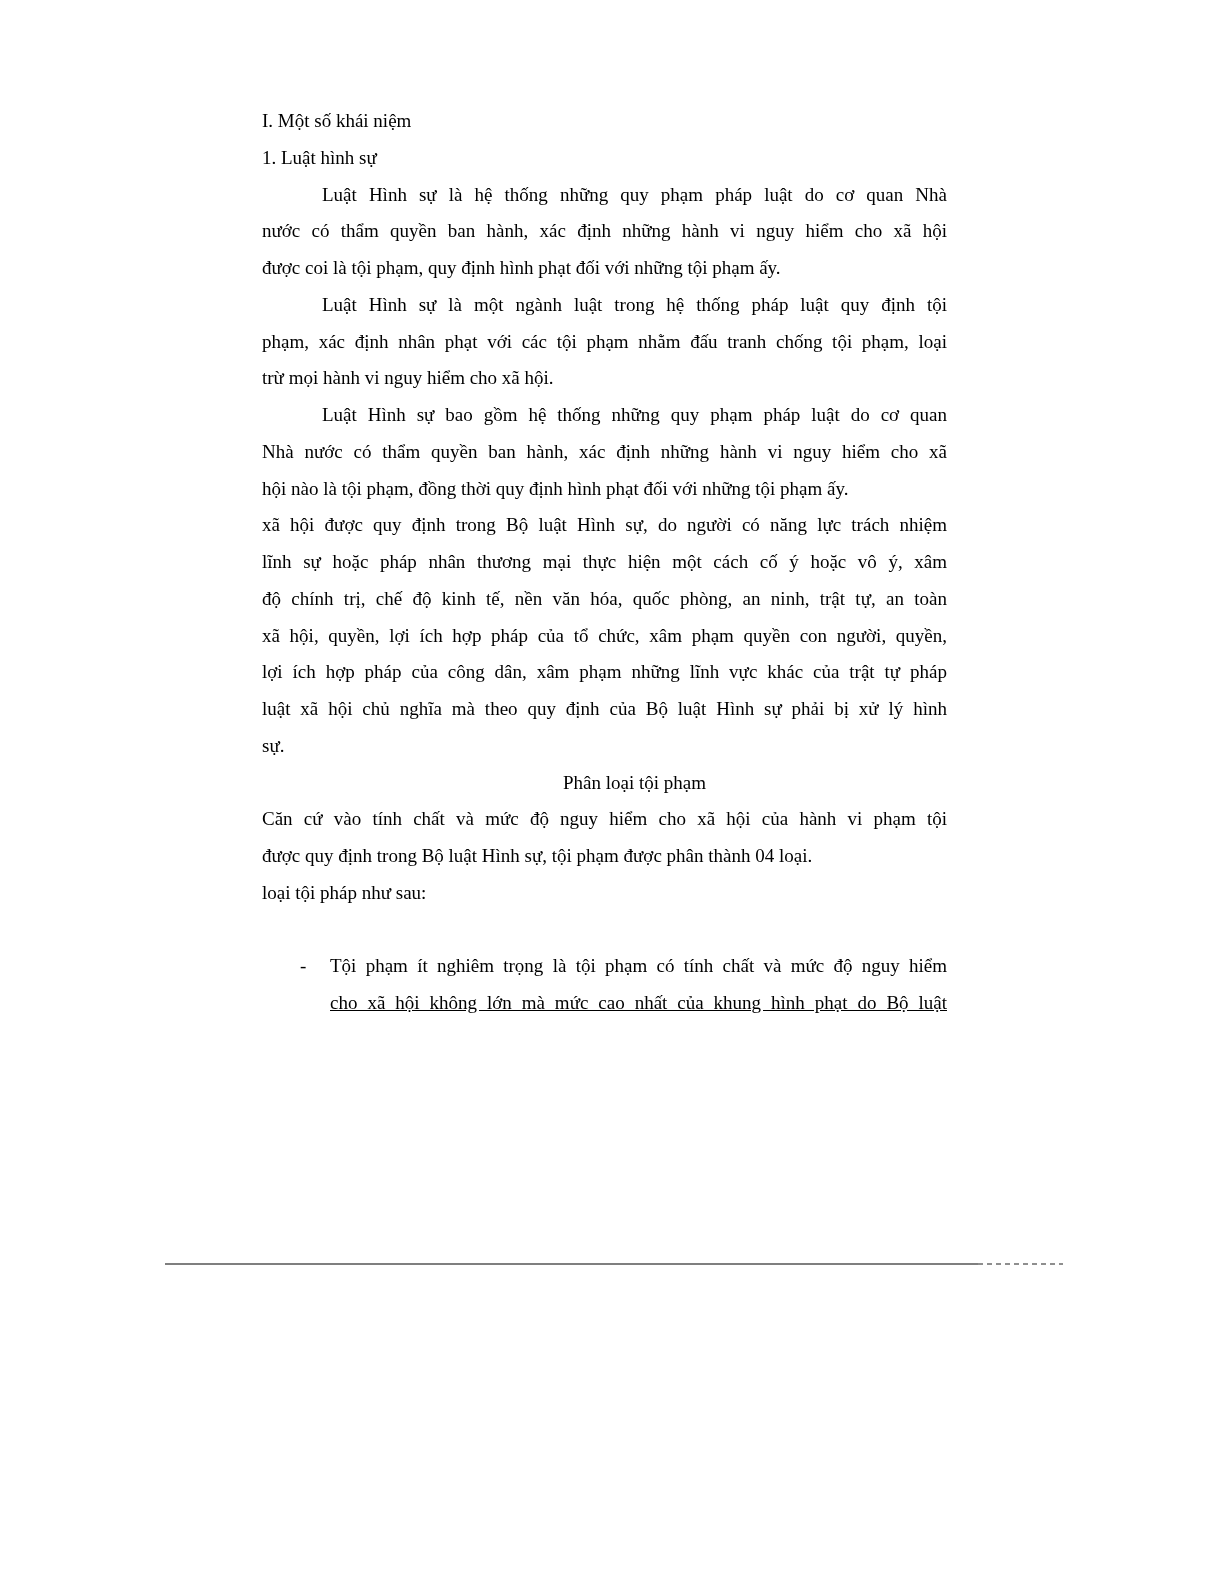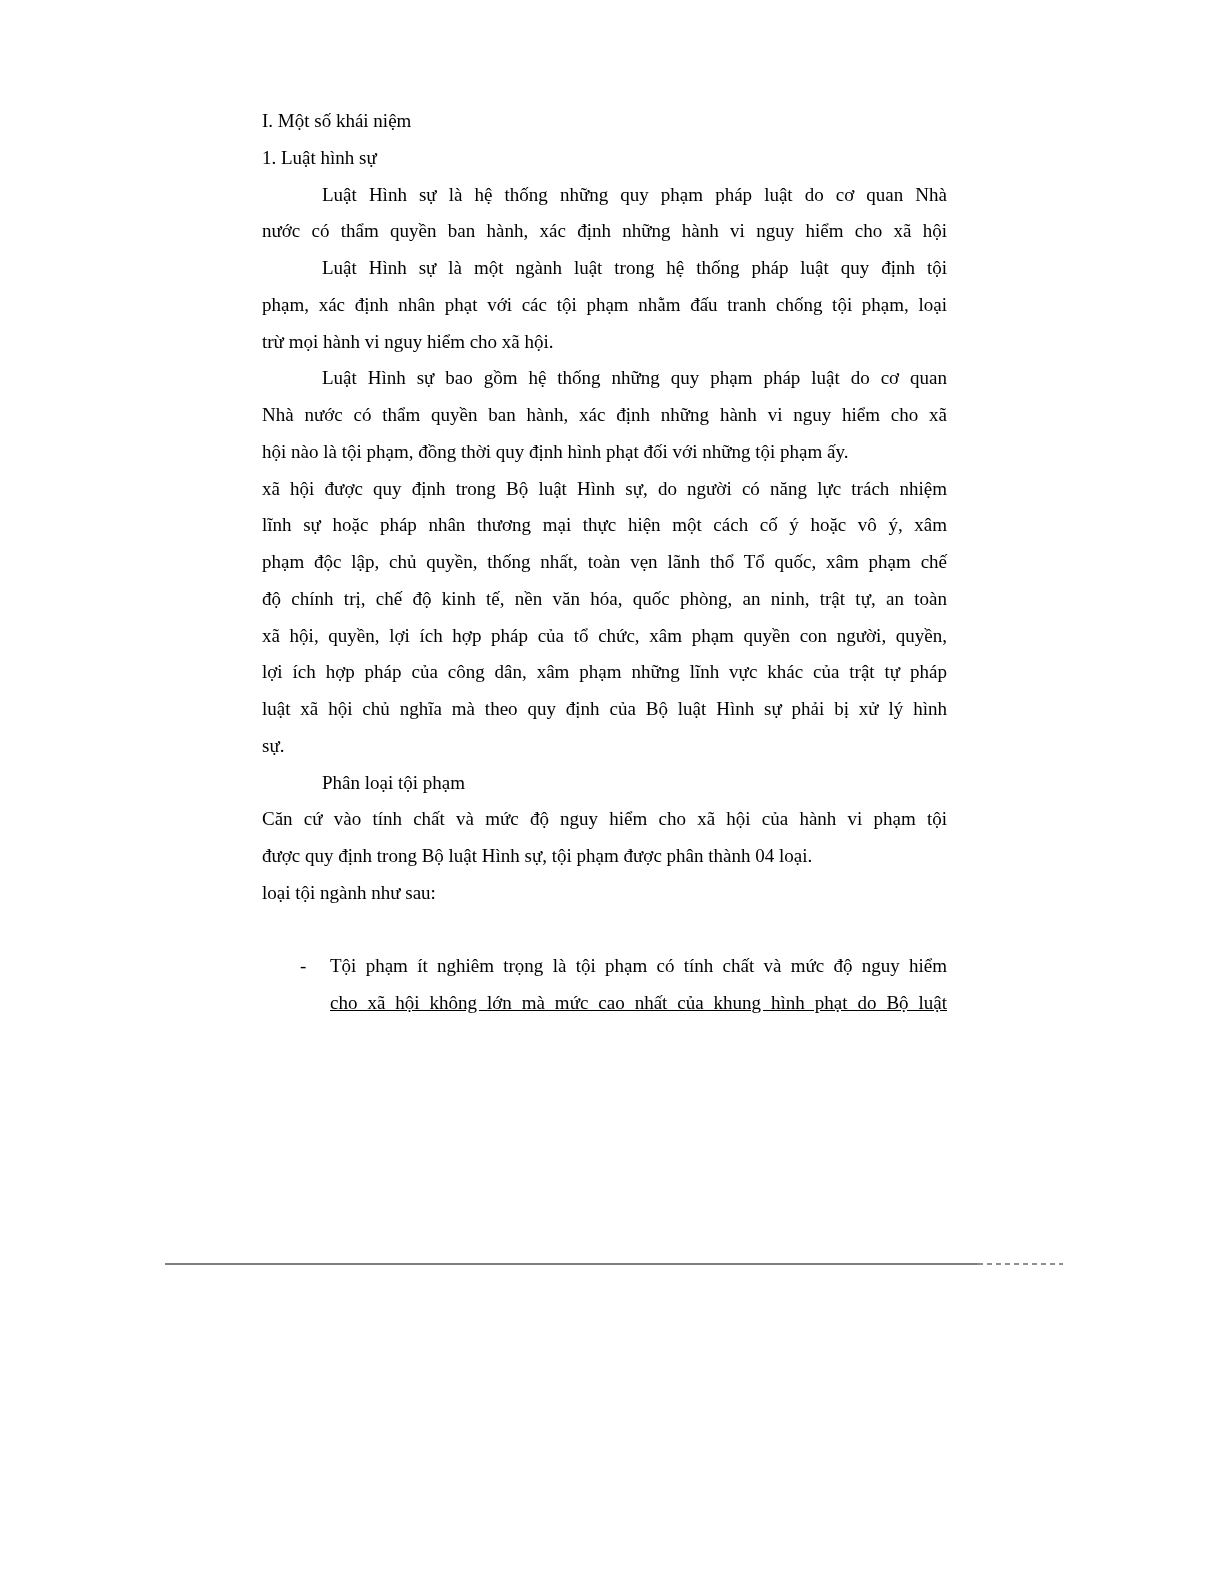--- a/index.html
+++ b/index.html
@@ -28,20 +28,21 @@
     font-size: 19px;
     white-space: normal;
     text-align: left;
   }
   .line.justify {
     text-align: justify;
     text-align-last: justify;
   }
   .line.indent {
     padding-left: 60px;
+    text-align: center;
   }
   .line.bullet {
     position: relative;
     padding-left: 68px;
   }
   .line.bullet .marker {
     position: absolute;
     left: 38px;
     top: 0;
   }
@@ -71,37 +72,37 @@
 </style>
 </head>
 <body>
 
 <div class="page" style="background: rgb(255, 255, 255); color: rgb(0, 0, 0);">
   <div class="text-block" id="doc-lines">
       <div class="line heading">I. Một số khái niệm</div>
       <div class="line heading">1. Luật hình sự</div>
       <div class="line indent justify">Luật Hình sự là hệ thống những quy phạm pháp luật do cơ quan Nhà</div>
       <div class="line flush justify">nước có thẩm quyền ban hành, xác định những hành vi nguy hiểm cho xã hội</div>
+      <div class="line flush">được coi là tội phạm, quy định hình phạt đối với những tội phạm ấy.</div>
       <div class="line indent justify">Luật Hình sự là một ngành luật trong hệ thống pháp luật quy định tội</div>
       <div class="line flush justify">phạm, xác định nhân phạt với các tội phạm nhằm đấu tranh chống tội phạm, loại</div>
       <div class="line flush">trừ mọi hành vi nguy hiểm cho xã hội.</div>
       <div class="line indent justify">Luật Hình sự bao gồm hệ thống những quy phạm pháp luật do cơ quan</div>
       <div class="line flush justify">Nhà nước có thẩm quyền ban hành, xác định những hành vi nguy hiểm cho xã</div>
       <div class="line flush">hội nào là tội phạm, đồng thời quy định hình phạt đối với những tội phạm ấy.</div>
       <div class="line flush justify">xã hội được quy định trong Bộ luật Hình sự, do người có năng lực trách nhiệm</div>
       <div class="line flush justify">lĩnh sự hoặc pháp nhân thương mại thực hiện một cách cố ý hoặc vô ý, xâm</div>
-      <div class="line flush justify">phạm độc lập, chủ quyền, thống nhất, toàn vẹn lãnh thổ Tổ quốc, xâm phạm chế</div>
       <div class="line flush justify">độ chính trị, chế độ kinh tế, nền văn hóa, quốc phòng, an ninh, trật tự, an toàn</div>
       <div class="line flush justify">xã hội, quyền, lợi ích hợp pháp của tổ chức, xâm phạm quyền con người, quyền,</div>
       <div class="line flush justify">lợi ích hợp pháp của công dân, xâm phạm những lĩnh vực khác của trật tự pháp</div>
       <div class="line flush justify">luật xã hội chủ nghĩa mà theo quy định của Bộ luật Hình sự phải bị xử lý hình</div>
       <div class="line flush">sự.</div>
       <div class="line indent">Phân loại tội phạm</div>
       <div class="line flush justify">Căn cứ vào tính chất và mức độ nguy hiểm cho xã hội của hành vi phạm tội</div>
       <div class="line flush">được quy định trong Bộ luật Hình sự, tội phạm được phân thành 04 loại.</div>
-      <div class="line flush">loại tội ngành như sau:</div>
+      <div class="line flush">loại tội pháp như sau:</div>
       <div class="line blank"></div>
       <div class="line bullet justify"><span class="marker">-</span><span>Tội phạm ít nghiêm trọng là tội phạm có tính chất và mức độ nguy hiểm</span></div>
       <div class="line bullet-cont justify">cho xã hội không lớn mà mức cao nhất của khung hình phạt do Bộ luật</div>
     </div>
   <div class="footer-rule-solid" style="background: rgb(127, 127, 127);"></div>
   <div class="footer-rule-dashes" style="background: repeating-linear-gradient(90deg, rgb(143, 143, 143) 0px, rgb(143, 143, 143) 5px, transparent 5px, transparent 9px);"></div>
 </div>
 
 </body></html>

